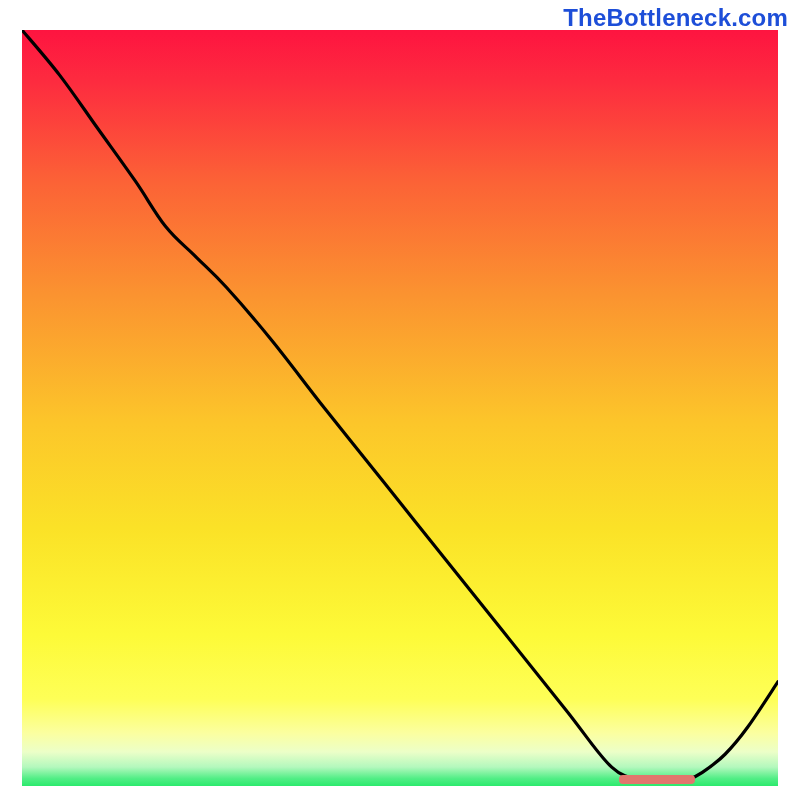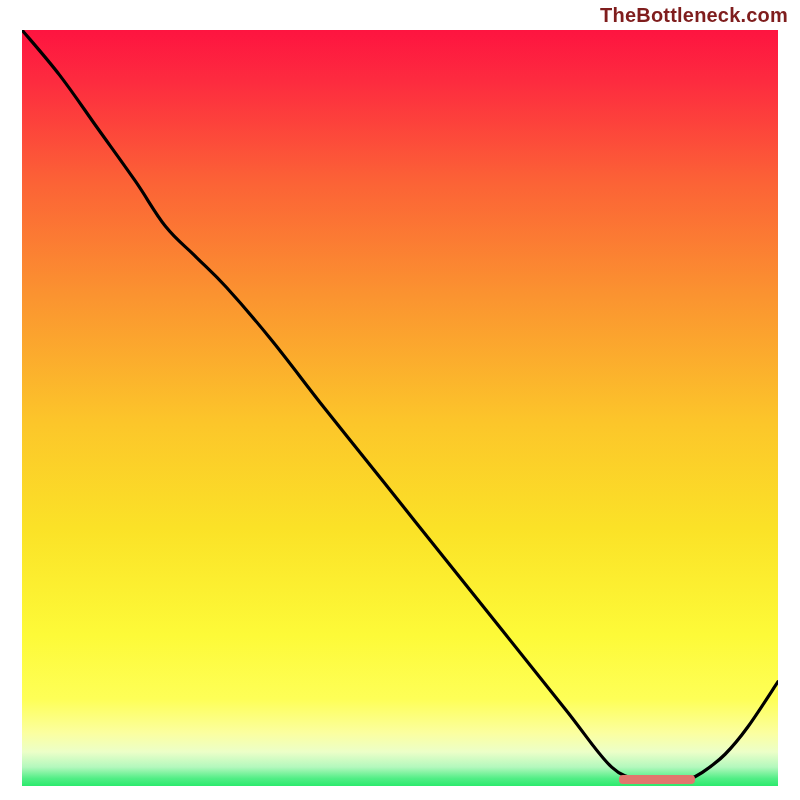--- a/index.html
+++ b/index.html
@@ -13,23 +13,23 @@
   }
   .canvas {
     position: relative;
     width: 800px;
     height: 800px;
   }
   .watermark {
     position: absolute;
     top: 4px;
     right: 12px;
-    font-size: 20px;
+    font-size: 24px;
     font-weight: 600;
-    color: #7f1d1d;
+    color: #1d4ed8;
     letter-spacing: 0.2px;
   }
   .plot {
     position: absolute;
     left: 22px;
     top: 30px;
     width: 756px;
     height: 756px;
   }
   .plot svg {

